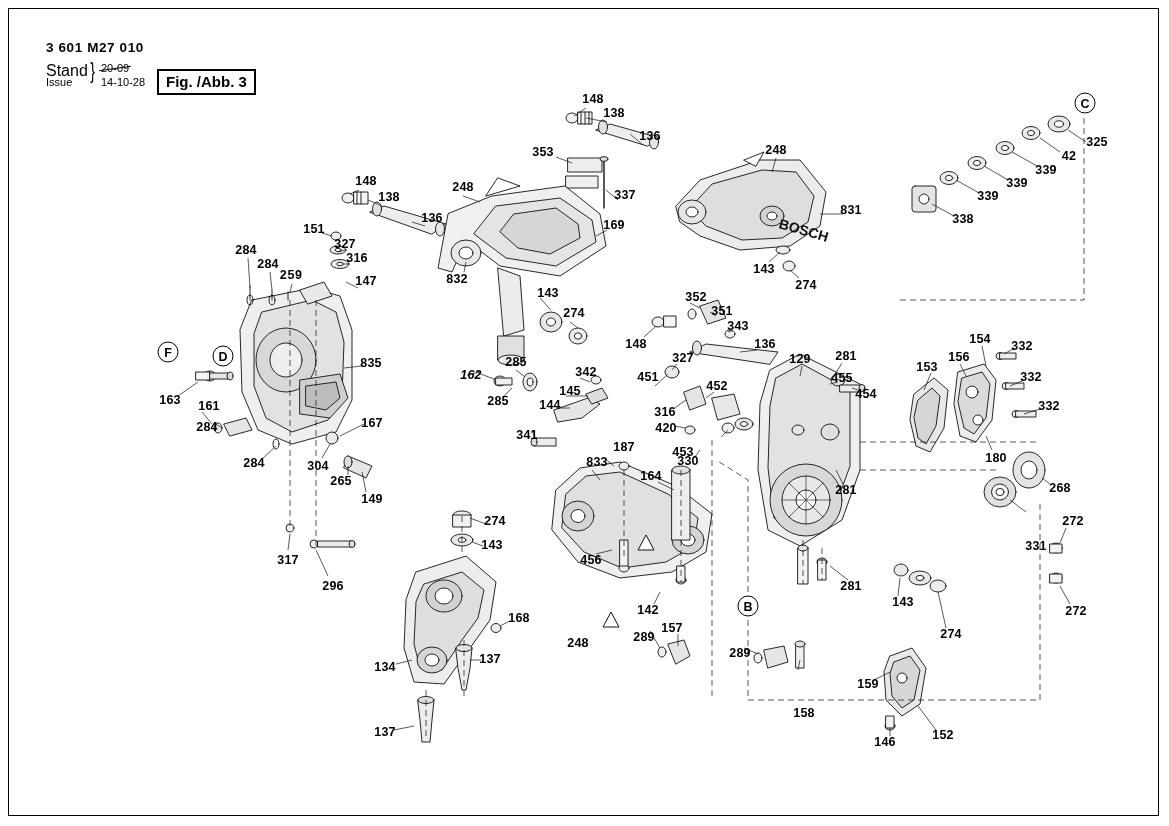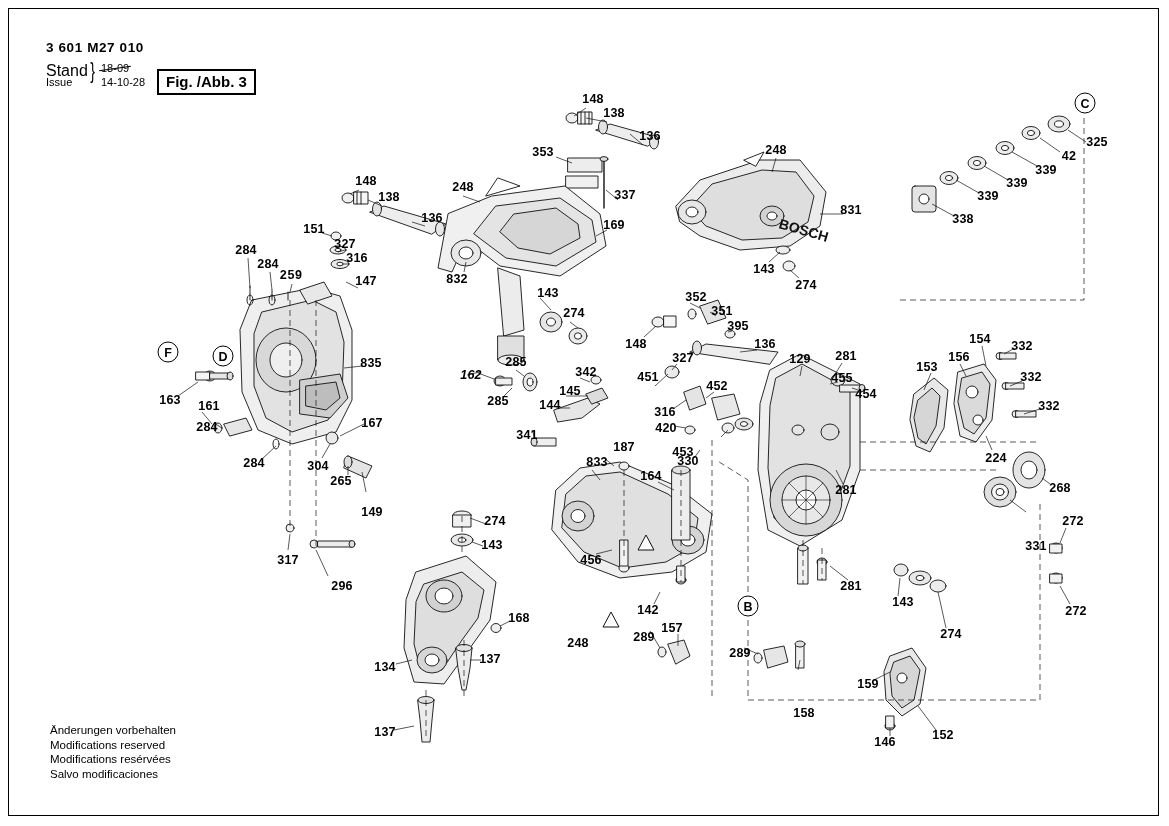--- a/index.html
+++ b/index.html
@@ -152,32 +152,26 @@
 <div id="sheet">
 
   <div id="border"></div>
 
   <div id="header">
     <div class="partno">3 601 M27 010</div>
     <div class="datelines">
       <span class="lbl-stand">Stand</span>
       <span class="lbl-issue">Issue</span>
       <span class="brace">}</span>
-      <span class="date-old"><span class="strike">18-09</span></span>
+      <span class="date-old"><span class="strike">20-09</span></span>
       <span class="date-new">14-10-28</span>
     </div>
   </div>
   <div id="figbox">Fig. /Abb. 3</div>
 
-  <div id="footer">
-    <div>Änderungen vorbehalten</div>
-    <div>Modifications reserved</div>
-    <div>Modifications resérvées</div>
-    <div>Salvo modificaciones</div>
-  </div>
 
   <svg id="art" viewBox="0 0 1169 826" xmlns="http://www.w3.org/2000/svg">
     <defs>
       <g id="screwlong">
         <rect x="0" y="-4" width="10" height="8" fill="#f2f2f2" stroke="#111" stroke-width="0.9"></rect>
         <rect x="10" y="-3" width="58" height="6" fill="#fafafa" stroke="#111" stroke-width="0.9"></rect>
         <line x1="16" y1="-3" x2="16" y2="3" stroke="#111" stroke-width="0.5"></line>
         <line x1="22" y1="-3" x2="22" y2="3" stroke="#111" stroke-width="0.5"></line>
         <line x1="28" y1="-3" x2="28" y2="3" stroke="#111" stroke-width="0.5"></line>
       </g>
@@ -609,21 +603,21 @@
     <span class="cal" style="left:578px;  top:643px;">248</span>
     <span class="cal" style="left:644px;  top:637px;">289</span>
     <span class="cal" style="left:672px;  top:628px;">157</span>
     <span class="cal" style="left:740px;  top:653px;">289</span>
     <span class="cal" style="left:804px;  top:677px;margin-top:36px;">158</span>
     <span class="cal" style="left:868px;  top:684px;">159</span>
     <span class="cal" style="left:885px;  top:742px;">146</span>
     <span class="cal" style="left:943px;  top:735px;">152</span>
     <span class="cal" style="left:696px;  top:297px;">352</span>
     <span class="cal" style="left:722px;  top:311px;">351</span>
-    <span class="cal" style="left:738px;  top:326px;">395</span>
+    <span class="cal" style="left:738px;  top:326px;">343</span>
     <span class="cal" style="left:636px;  top:344px;">148</span>
     <span class="cal" style="left:683px;  top:358px;">327</span>
     <span class="cal" style="left:765px;  top:344px;">136</span>
     <span class="cal" style="left:800px;  top:359px;">129</span>
     <span class="cal" style="left:846px;  top:356px;">281</span>
     <span class="cal" style="left:842px;  top:378px;">455</span>
     <span class="cal" style="left:866px;  top:394px;">454</span>
     <span class="cal" style="left:648px;  top:377px;">451</span>
     <span class="cal" style="left:717px;  top:386px;">452</span>
     <span class="cal" style="left:665px;  top:412px;">316</span>
@@ -632,35 +626,35 @@
     <span class="cal" style="left:846px;  top:490px;">281</span>
     <span class="cal" style="left:851px;  top:586px;">281</span>
     <span class="cal" style="left:903px;  top:602px;">143</span>
     <span class="cal" style="left:951px;  top:634px;">274</span>
     <span class="cal" style="left:927px;  top:367px;">153</span>
     <span class="cal" style="left:959px;  top:357px;">156</span>
     <span class="cal" style="left:980px;  top:339px;">154</span>
     <span class="cal" style="left:1022px; top:346px;">332</span>
     <span class="cal" style="left:1031px; top:377px;">332</span>
     <span class="cal" style="left:1049px; top:406px;">332</span>
-    <span class="cal" style="left:996px;  top:458px;">224</span>
+    <span class="cal" style="left:996px;  top:458px;">180</span>
     <span class="cal" style="left:1060px; top:488px;">268</span>
     <span class="cal" style="left:1036px; top:518px;margin-top:28px;">331</span>
     <span class="cal" style="left:1073px; top:521px;">272</span>
     <span class="cal" style="left:1076px; top:611px;">272</span>
     <span class="cal" style="left:170px;  top:400px;">163</span>
     <span class="cal" style="left:209px;  top:406px;">161</span>
     <span class="cal" style="left:207px;  top:427px;">284</span>
     <span class="cal" style="left:254px;  top:463px;">284</span>
     <span class="cal" style="left:318px;  top:466px;">304</span>
     <span class="cal" style="left:341px;  top:481px;">265</span>
-    <span class="cal" style="left:372px;  top:499px;margin-top:13px;">149</span>
+    <span class="cal" style="left:372px;  top:499px;">149</span>
     <span class="cal" style="left:372px;  top:423px;">167</span>
     <span class="cal" style="left:288px;  top:560px;">317</span>
-    <span class="cal" style="left:342px;  top:586px;">296</span>
+    <span class="cal" style="left:333px;  top:586px;">296</span>
     <span class="cal" style="left:495px;  top:521px;">274</span>
     <span class="cal" style="left:492px;  top:545px;">143</span>
     <span class="cal" style="left:519px;  top:618px;">168</span>
     <span class="cal" style="left:385px;  top:667px;">134</span>
     <span class="cal" style="left:490px;  top:659px;">137</span>
     <span class="cal" style="left:385px;  top:732px;">137</span>
 
     <span class="circ" style="left:1085px; top:103px;">C</span>
     <span class="circ" style="left:168px;  top:352px;">F</span>
     <span class="circ" style="left:223px;  top:356px;">D</span>

